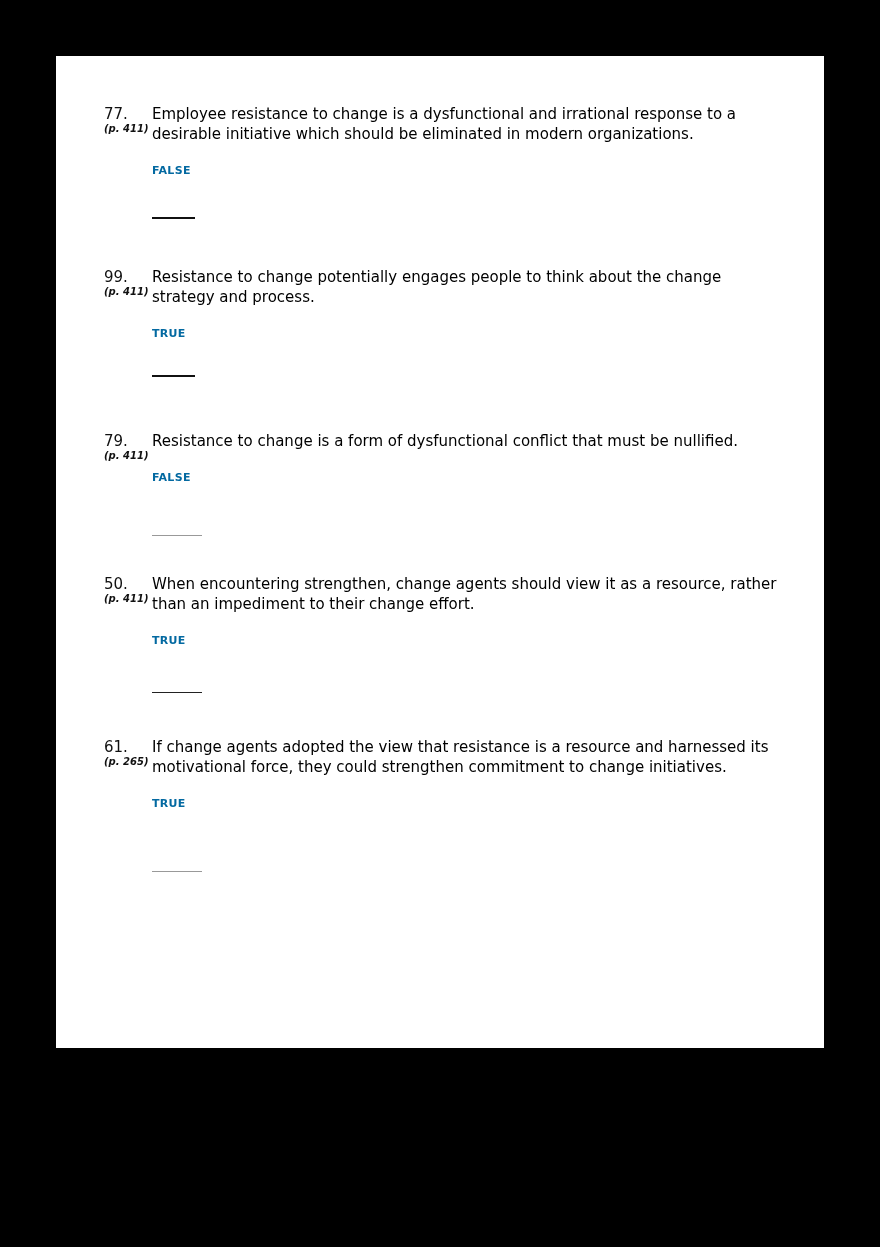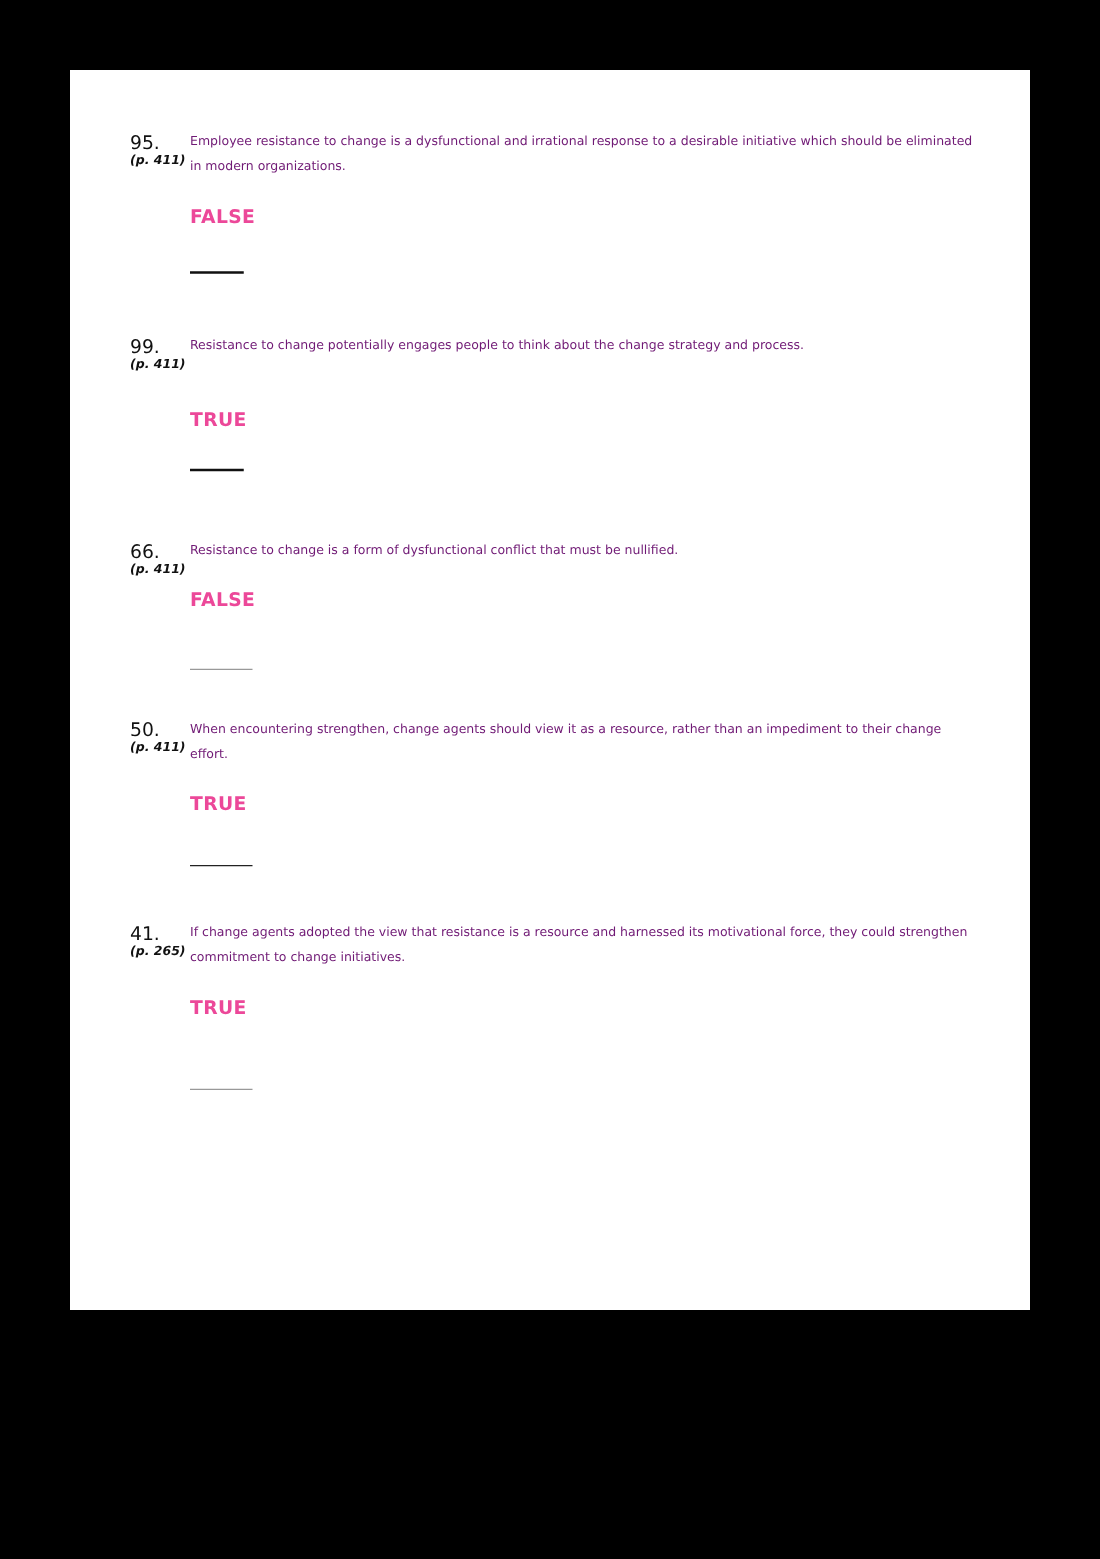--- a/index.html
+++ b/index.html
@@ -16,69 +16,69 @@
   .num {
     position: absolute; left: 0; top: 0;
     font-size: 15px; line-height: 20px; color: #111;
   }
   .ref {
     position: absolute; left: 0; top: 19px;
     font-size: 10px; font-style: italic; color: #111; font-weight: bold;
   }
   .stem {
     position: absolute; left: 48px; top: 0; width: 630px;
-    font-size: 10px; line-height: 20px; color: #701a75;
+    font-size: 15px; line-height: 20px; color: #000000;
   }
   .ans {
     position: absolute; left: 48px;
-    font-size: 15px; font-weight: bold; color: #ec4899; letter-spacing: 0.3px;
+    font-size: 11px; font-weight: bold; color: #0369a1; letter-spacing: 0.3px;
   }
   .line { position: absolute; left: 48px; height: 0; }
   .line.dark { border-top: 2px solid #111; width: 43px; }
   .line.gray { border-top: 1.5px solid #999; width: 50px; }
   .line.med { border-top: 1.5px solid #222; width: 50px; }
 </style>
 </head>
 <body>
 
 <div class="page">
 
   <div class="q" style="top:48px;">
-    <span class="num">95.</span>
+    <span class="num">77.</span>
     <span class="ref">(p. 411)</span>
     <div class="stem">Employee resistance to change is a dysfunctional and irrational response to a desirable initiative which should be eliminated in modern organizations.</div>
     <div class="ans" style="top:60px;">FALSE</div>
     <div class="line dark" style="top:113px;"></div>
   </div>
 
   <div class="q" style="top:211px;">
     <span class="num">99.</span>
     <span class="ref">(p. 411)</span>
     <div class="stem">Resistance to change potentially engages people to think about the change strategy and process.</div>
     <div class="ans" style="top:60px;">TRUE</div>
     <div class="line dark" style="top:108px;"></div>
   </div>
 
   <div class="q" style="top:375px;">
-    <span class="num">66.</span>
+    <span class="num">79.</span>
     <span class="ref">(p. 411)</span>
     <div class="stem">Resistance to change is a form of dysfunctional conflict that must be nullified.</div>
     <div class="ans" style="top:40px;">FALSE</div>
     <div class="line gray" style="top:104px;"></div>
   </div>
 
   <div class="q" style="top:518px;">
     <span class="num">50.</span>
     <span class="ref">(p. 411)</span>
     <div class="stem">When encountering strengthen, change agents should view it as a resource, rather than an impediment to their change effort.</div>
     <div class="ans" style="top:60px;">TRUE</div>
     <div class="line med" style="top:118px;"></div>
   </div>
 
   <div class="q" style="top:681px;">
-    <span class="num">41.</span>
+    <span class="num">61.</span>
     <span class="ref">(p. 265)</span>
     <div class="stem">If change agents adopted the view that resistance is a resource and harnessed its motivational force, they could strengthen commitment to change initiatives.</div>
     <div class="ans" style="top:60px;">TRUE</div>
     <div class="line gray" style="top:134px;"></div>
   </div>
 
 </div>
 
 </body></html>

